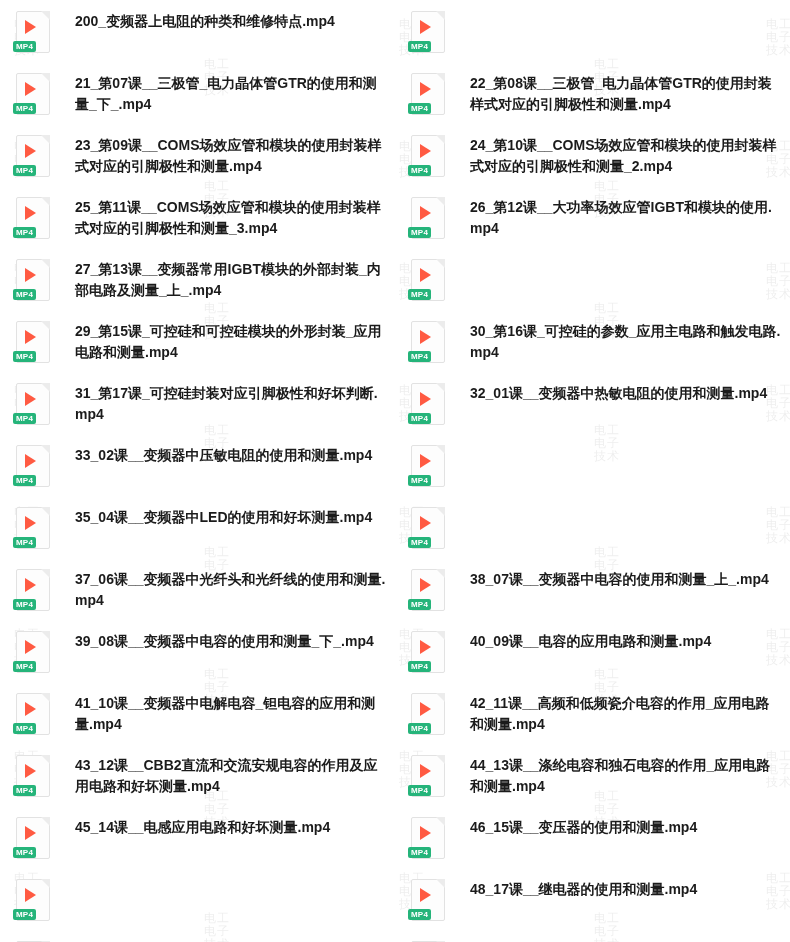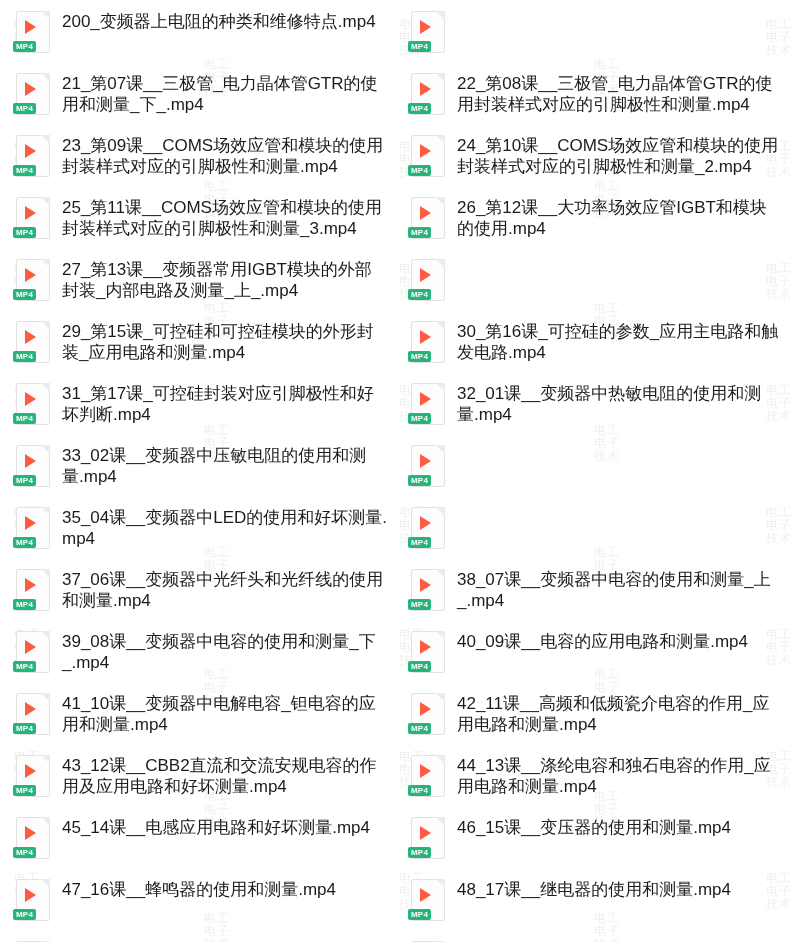--- a/index.html
+++ b/index.html
@@ -26,21 +26,21 @@
     align-items: flex-start;
     padding: 9px 8px 9px 16px;
     box-sizing: border-box;
     min-height: 58px;
   }
   .file-icon {
     position: relative;
     width: 34px;
     height: 42px;
     flex: 0 0 34px;
-    margin-right: 12px;
+    margin-right: 25px;
     margin-top: 2px;
   }
   .file-icon .sheet {
     position: absolute;
     left: 0;
     top: 0;
     width: 34px;
     height: 42px;
     background: #fdfdfd;
     border: 1px solid #e2e2e2;
@@ -74,26 +74,27 @@
     color: #ffffff;
     font-size: 8px;
     font-weight: bold;
     line-height: 11px;
     padding: 0 3px;
     border-radius: 2px;
     letter-spacing: 0.2px;
     font-family: "Liberation Sans", sans-serif;
   }
   .file-label {
-    font-size: 17px;
+    font-size: 14px;
     line-height: 21px;
     color: #1b1b1b;
     word-break: break-all;
     padding-top: 2px;
     font-family: "Liberation Sans", sans-serif;
+    font-weight: bold;
   }
   
   .watermarks {
     position: absolute;
     left: 0;
     top: 0;
     width: 790px;
     height: 942px;
     pointer-events: none;
     overflow: hidden;
@@ -404,21 +405,20 @@
     </span>
     <span class="file-label">46_15课__变压器的使用和测量.mp4</span>
   </div>
   <div class="file-item">
     <span class="file-icon">
       <span class="sheet"></span>
         <span class="fold"></span>
         <span class="play"></span>
       <span class="badge">MP4</span>
     </span>
-    <span class="file-label">47_16课__蜂鸣器的使用和测量.mp4</span>
   </div>
   <div class="file-item">
     <span class="file-icon">
       <span class="sheet"></span>
         <span class="fold"></span>
         <span class="play"></span>
       <span class="badge">MP4</span>
     </span>
     <span class="file-label">48_17课__继电器的使用和测量.mp4</span>
   </div>

